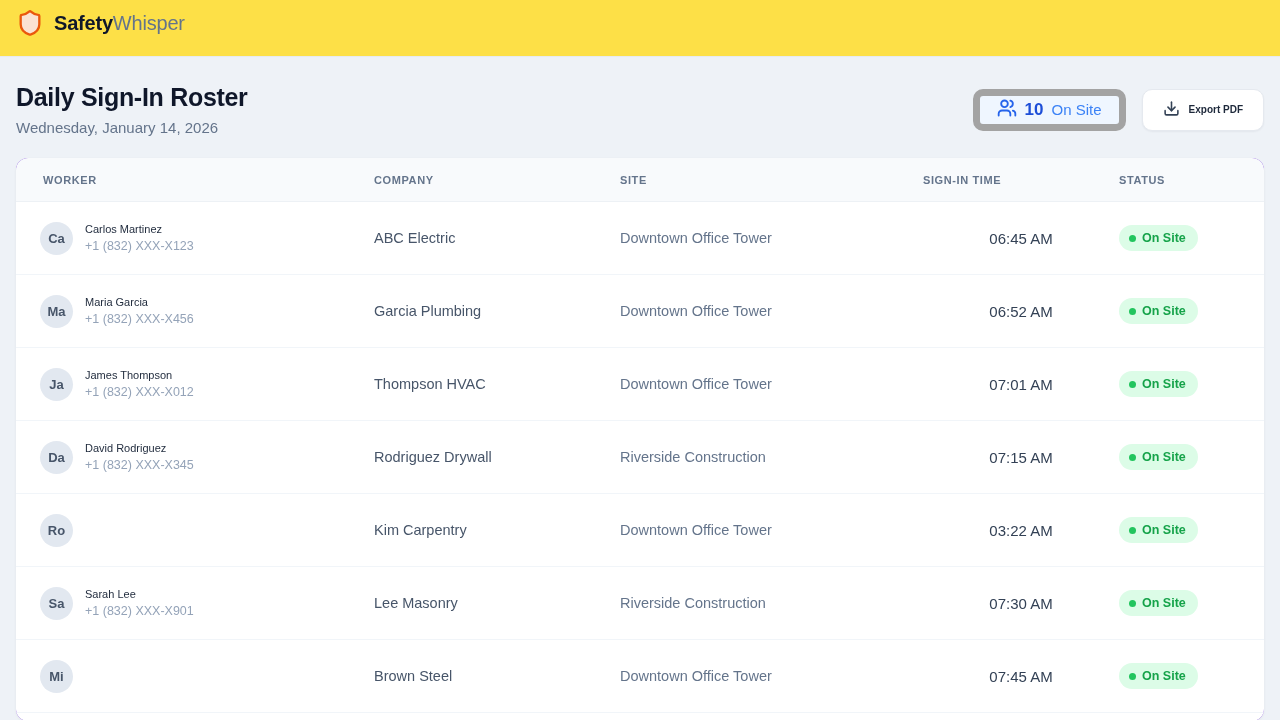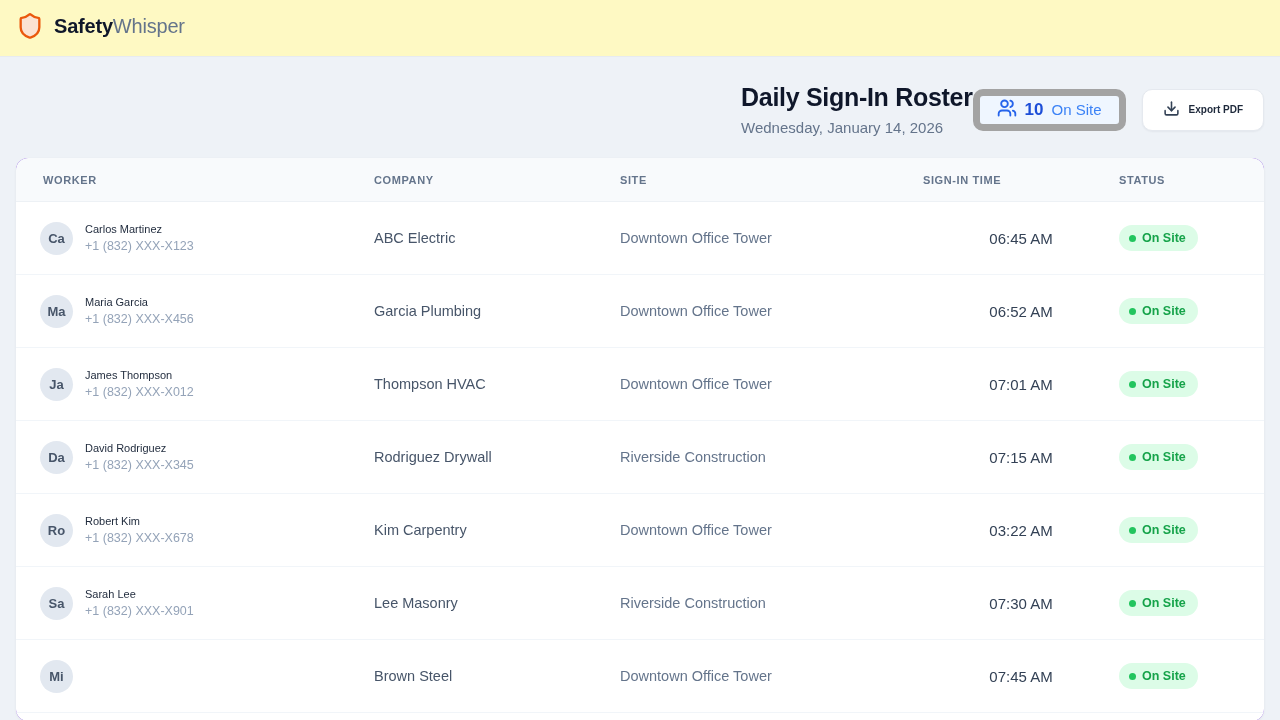--- a/index.html
+++ b/index.html
@@ -3,34 +3,34 @@
 <meta charset="utf-8">
 <style>
   * { margin: 0; padding: 0; box-sizing: border-box; }
   html, body {
     width: 1280px; height: 720px; overflow: hidden;
     font-family: "Liberation Sans", sans-serif;
     background: #eef2f7;
   }
   
   .nav {
-    height: 57px; background: #fef9c3;
+    height: 57px; background: #fde047;
     border-bottom: 1px solid #e7ebf0;
-    display: flex; align-items: flex-end; padding: 15px 16px;
+    display: flex; align-items: flex-start; padding: 8px 16px;
   }
   .logo { display: flex; align-items: center; gap: 10px; }
   .logo svg { display: block; }
   .brand { font-size: 20px; letter-spacing: -0.2px; }
   .brand b { font-weight: 700; color: #0f172a; }
   .brand span { font-weight: 400; color: #64748b; }
 
   
   .page-head {
     margin: 26px 16px 0 16px;
-    display: flex; align-items: center; justify-content: flex-end;
+    display: flex; align-items: center; justify-content: space-between;
   }
   .page-title { font-size: 25px; font-weight: 700; color: #0f172a; letter-spacing: -0.3px; }
   .page-date { margin-top: 7px; font-size: 15px; color: #64748b; }
   .actions { display: flex; align-items: center; gap: 16px; }
   .chip {
     display: inline-flex; align-items: center; gap: 8px;
     height: 42px; padding: 0 17px;
     background: #eff6ff; border: 7px solid #a3a3a3; border-radius: 10px;
   }
   .chip .count { font-size: 17px; font-weight: 700; color: #1d4ed8; }
@@ -213,24 +213,20 @@
       <span class="badge">
         <span class="dot"></span>
         <span>On Site</span>
       </span>
     </div>
   </div>
 
   <div class="grid-row trow">
     <div class="worker">
       <div class="avatar">Ro</div>
-      <div>
-        <div class="wname">Robert Kim</div>
-        <div class="wphone">+1 (832) XXX-X678</div>
-      </div>
     </div>
     <div class="company">Kim Carpentry</div>
     <div class="site">Downtown Office Tower</div>
     <div class="time">03:22 AM</div>
     <div>
       <span class="badge">
         <span class="dot"></span>
         <span>On Site</span>
       </span>
     </div>

